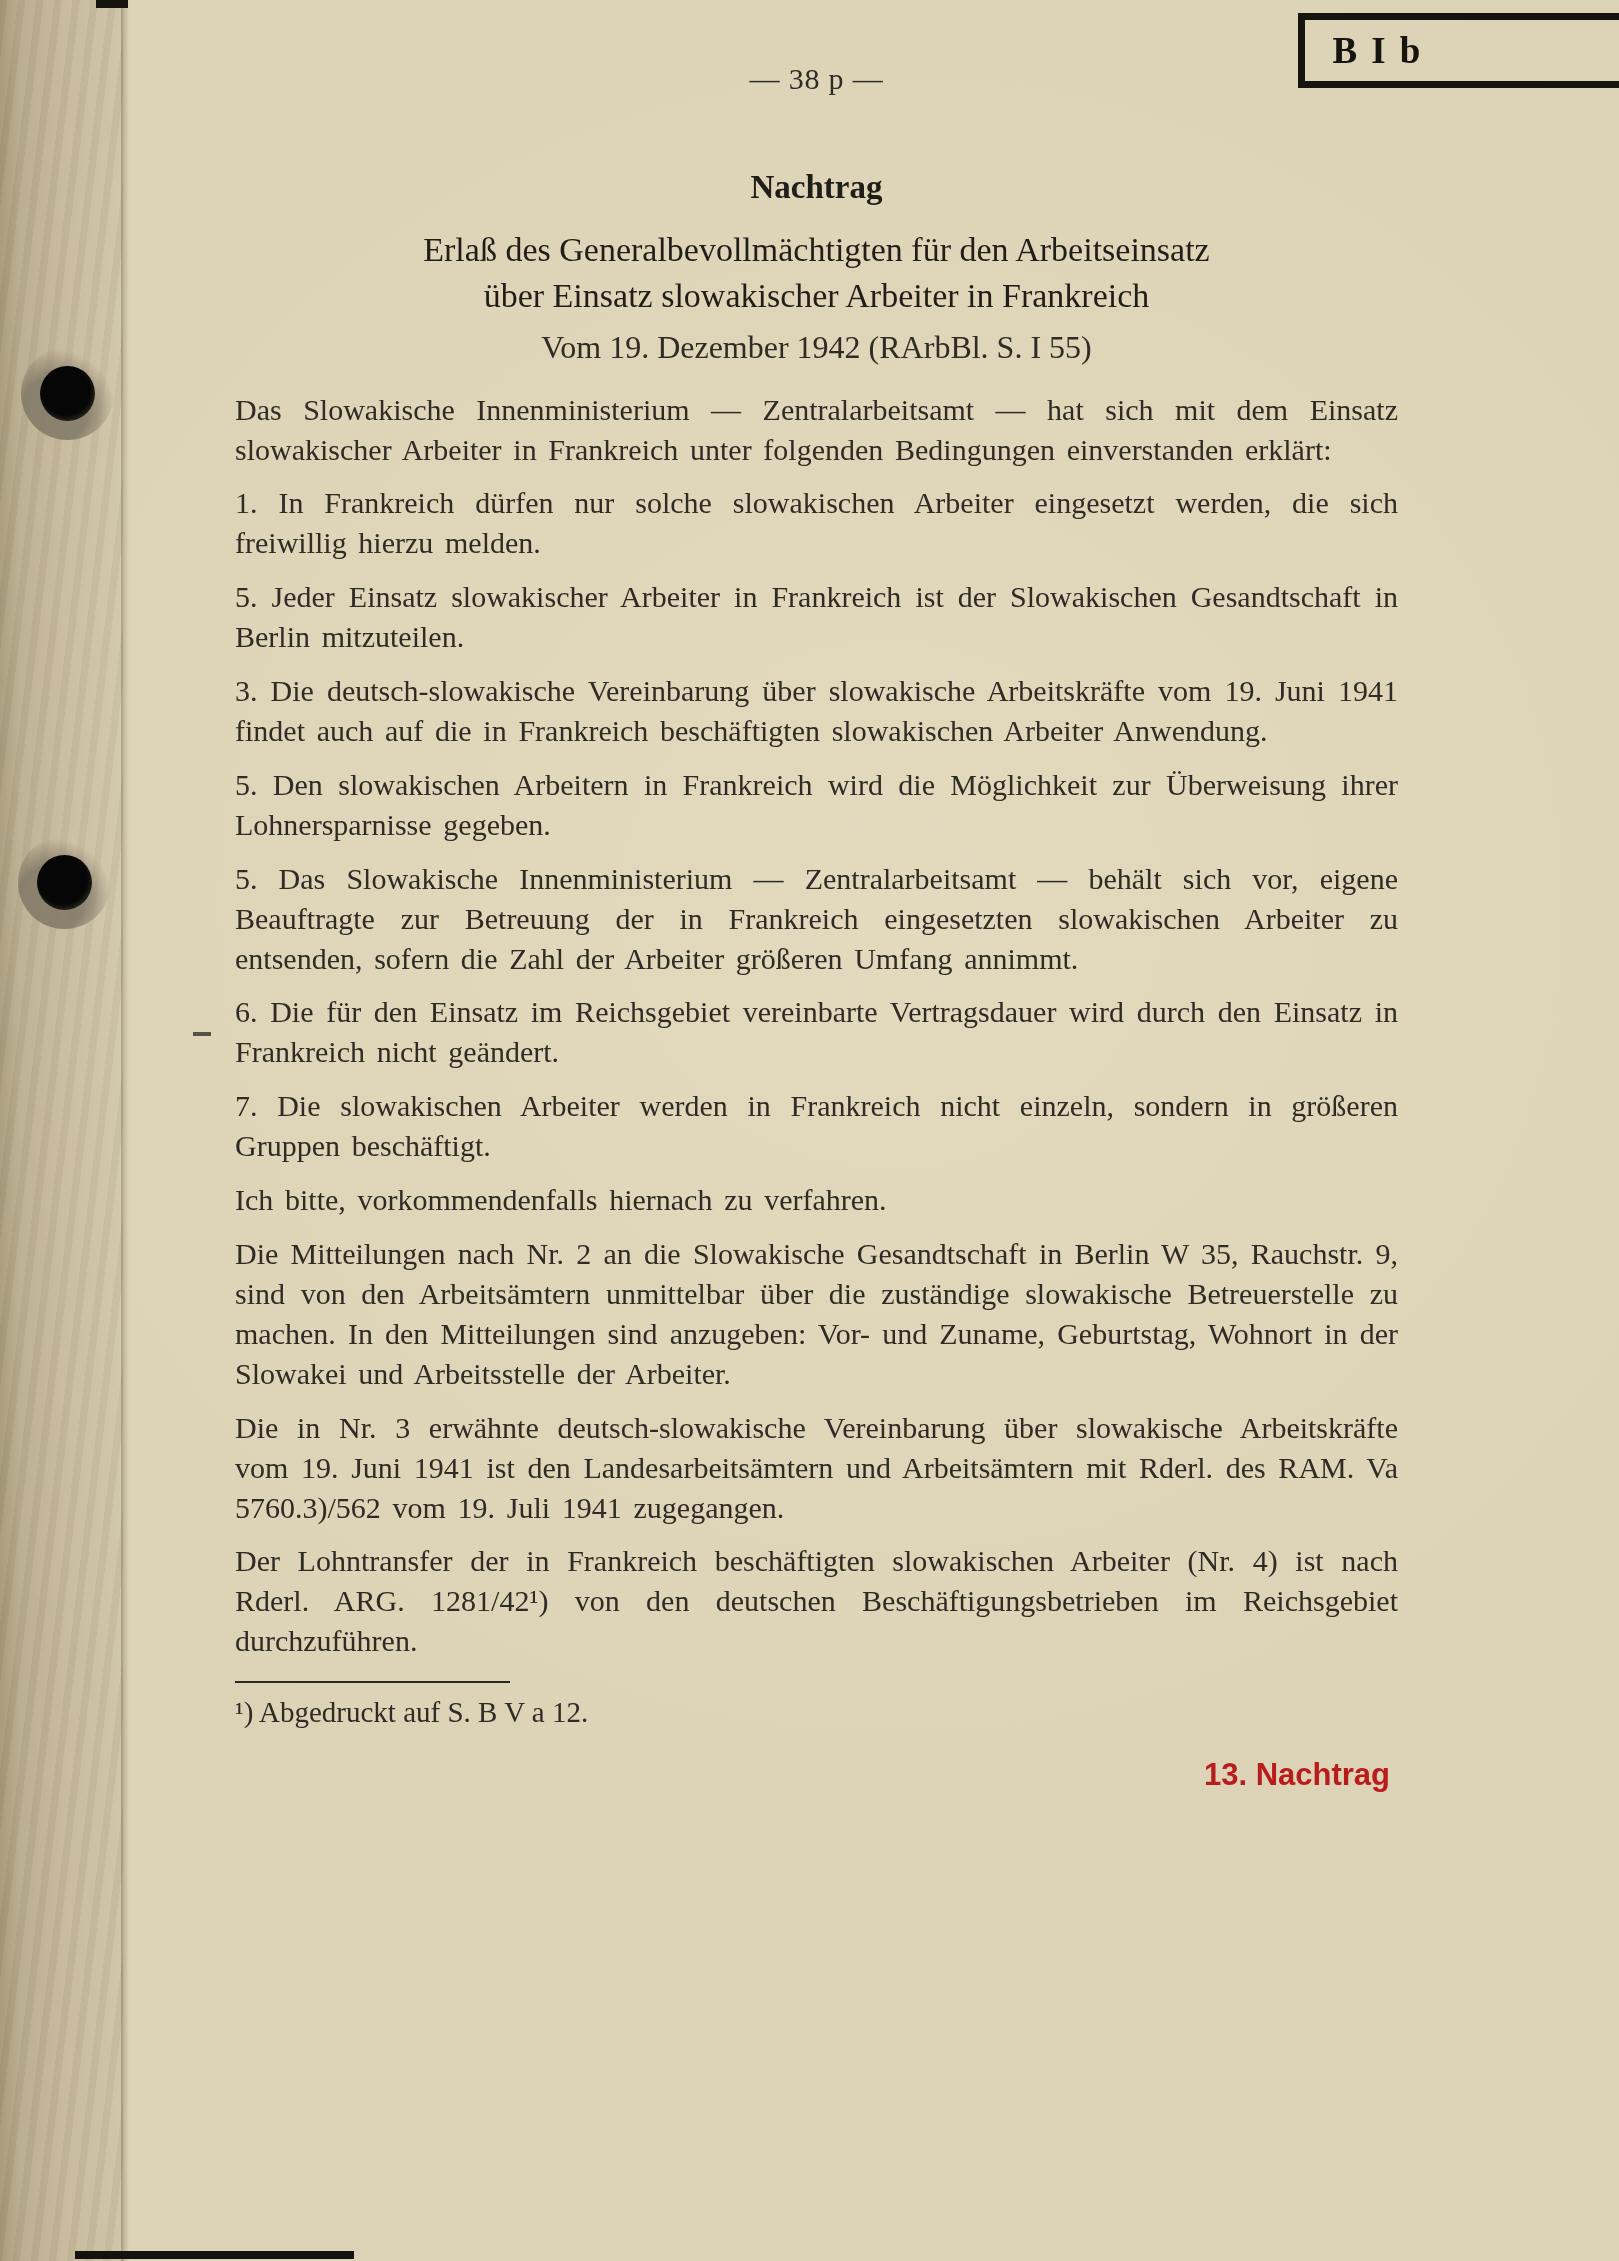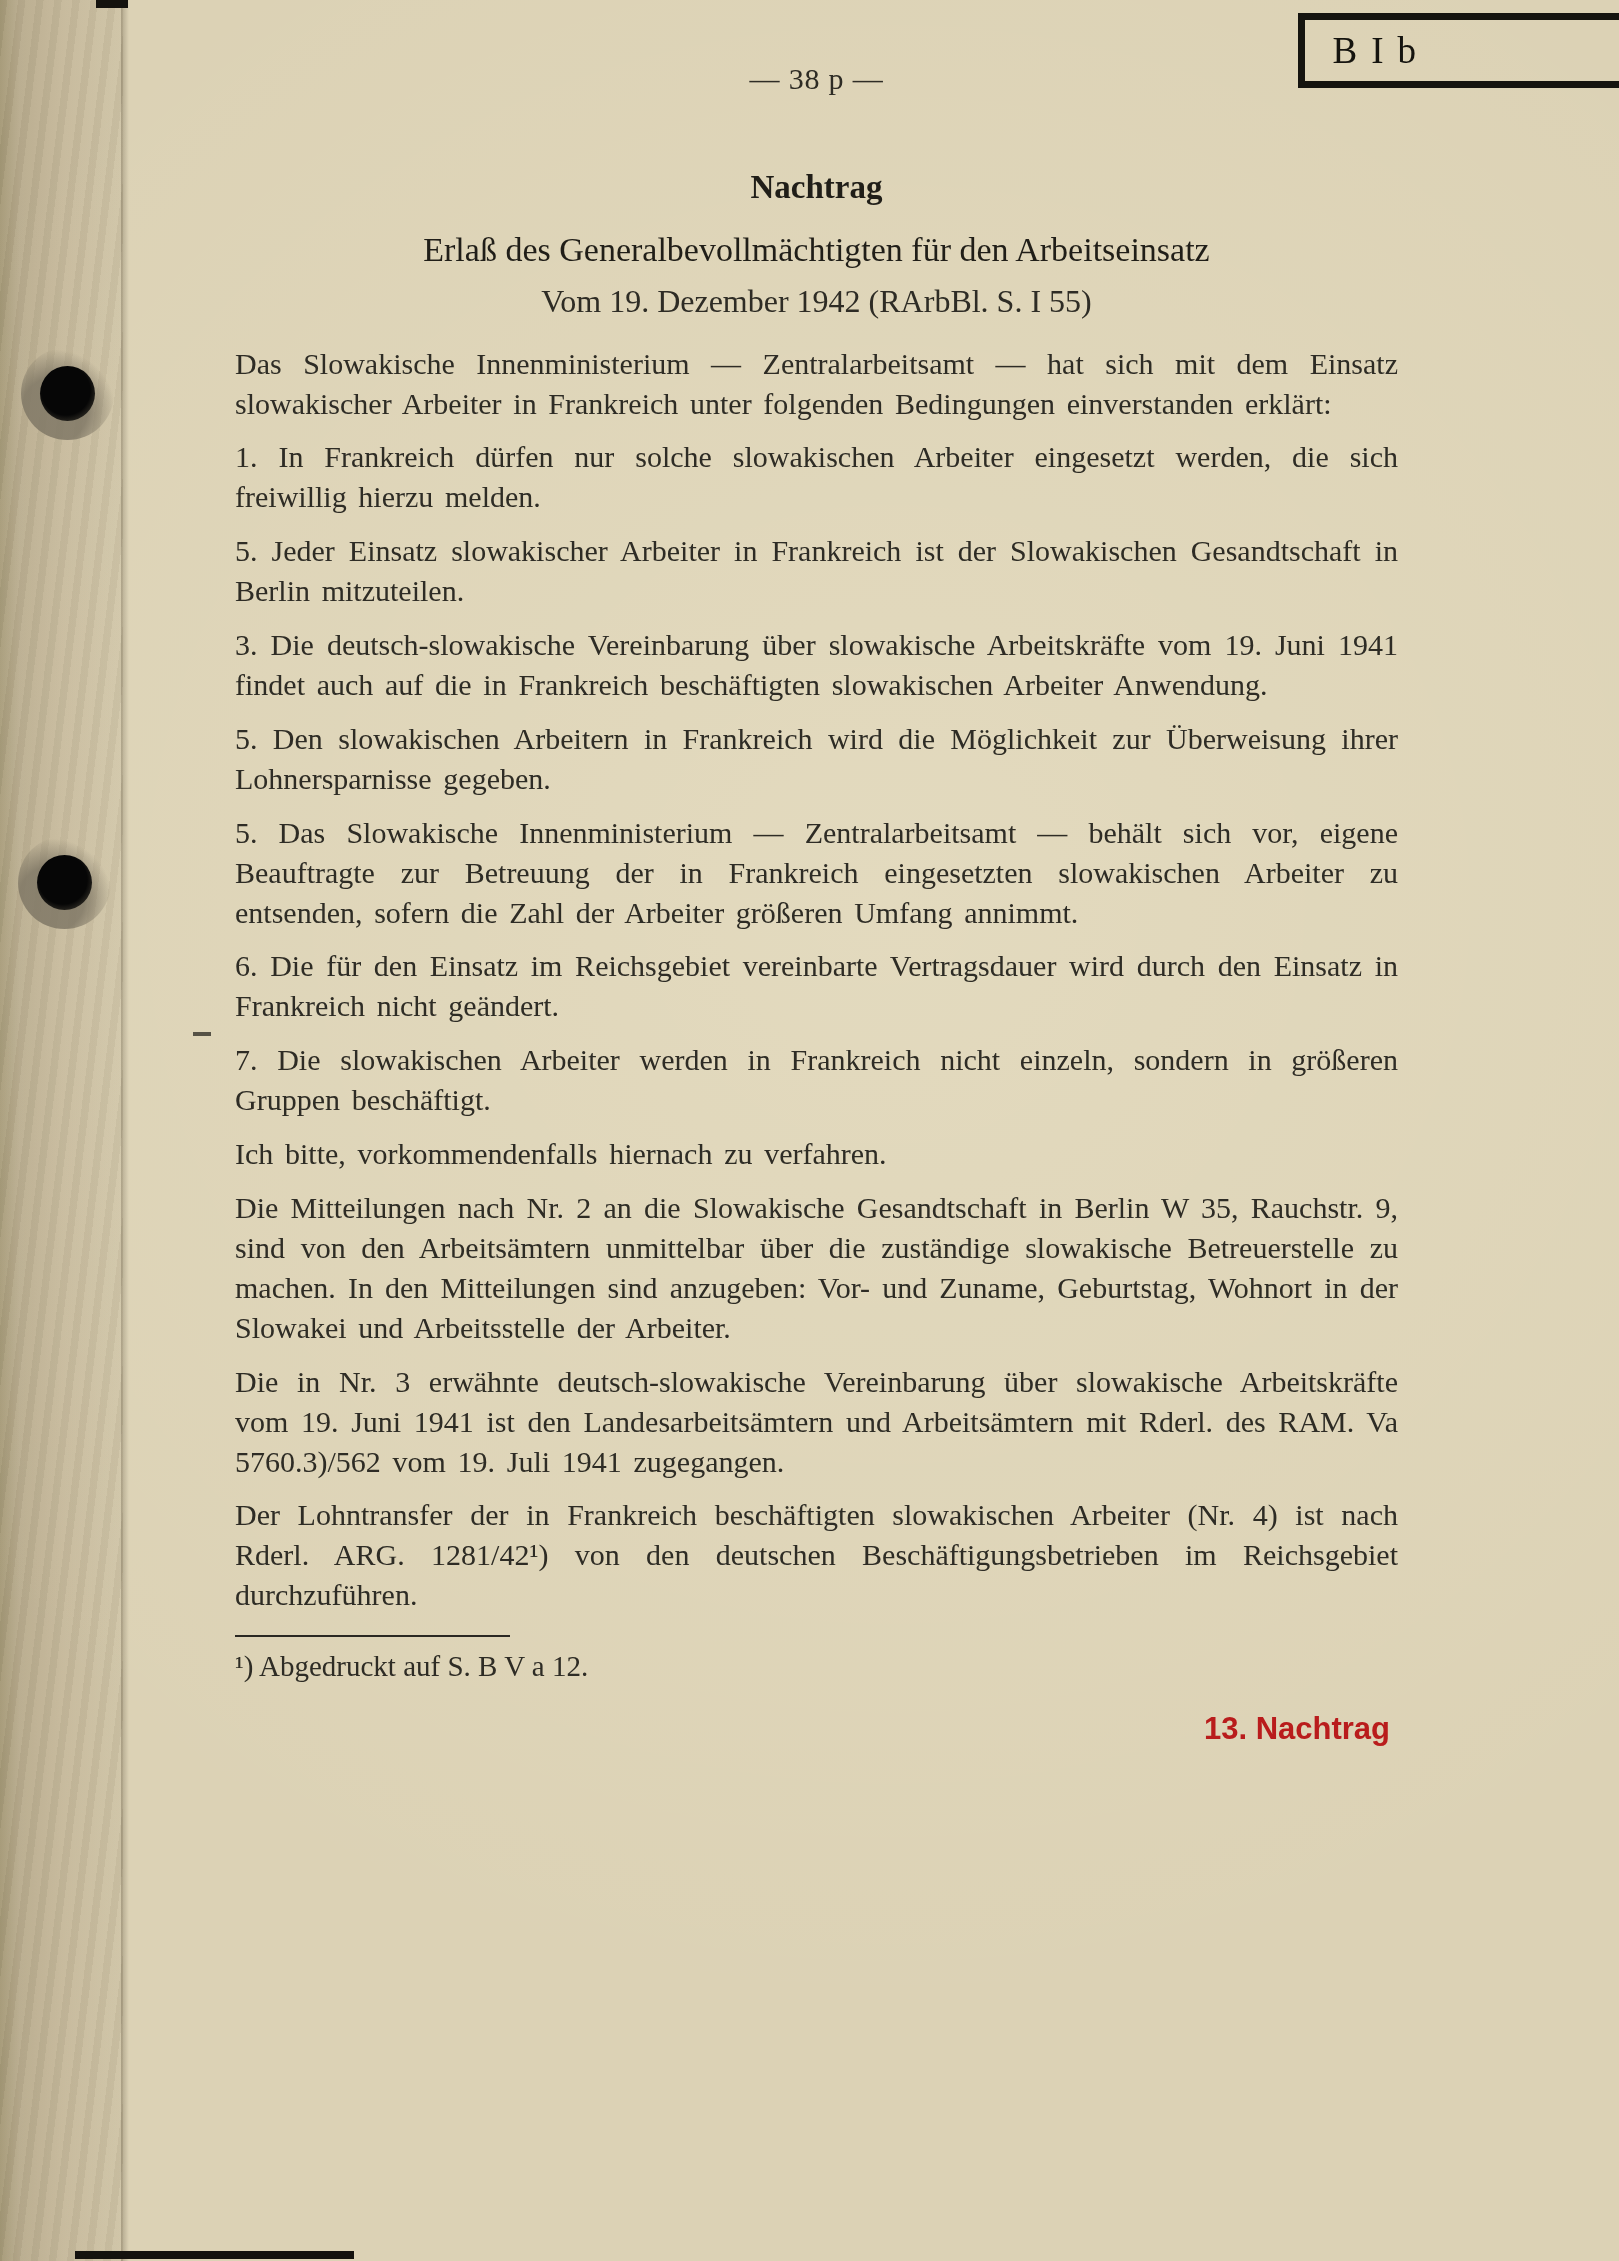--- a/index.html
+++ b/index.html
@@ -45,21 +45,21 @@
   .hole-1 { left:40px; top:366px; }
   .hole-2 { left:37px; top:855px; }
 
   
   .corner-box {
     position:absolute; top:13px; right:0; width:322px; height:75px;
     border:7.3px solid #15140f; border-right:none;
     display:flex; align-items:center;
   }
   .corner-box .label {
-    font-weight:normal; font-size:37px; letter-spacing:2.4px;
+    font-weight:bold; font-size:37px; letter-spacing:2.4px;
     color:#15140f; padding-left:27.5px;
   }
 
   
   .content { position:absolute; left:235px; top:0; width:1163px; }
   .page-number { text-align:center; margin-top:62px; font-size:30px; letter-spacing:0.8px; }
   .country-title {
     text-align:center; margin:73px 0 0; font-size:33px; font-weight:bold;
     color: var(--ink-strong, #201e18);
   }
@@ -107,20 +107,21 @@
   </div>
 
   <div class="content">
 
     <div class="page-number">— 38 p —</div>
 
     <div class="country-title">Nachtrag</div>
 
     <div class="decree-heading">
       <div>Erlaß des Generalbevollmächtigten für den Arbeitseinsatz</div>
+      <div>über Einsatz slowakischer Arbeiter in Frankreich</div>
     </div>
 
     <div class="date-line">Vom 19. Dezember 1942 (RArbBl. S. I 55)</div>
 
     <div class="body-text">
       <p>Das Slowakische Innenministerium — Zentralarbeitsamt — hat sich mit dem Einsatz slowakischer Arbeiter in Frankreich unter folgenden Bedingungen einverstanden erklärt:</p>
       <p>1. In Frankreich dürfen nur solche slowakischen Arbeiter eingesetzt werden, die sich freiwillig hierzu melden.</p>
       <p>5. Jeder Einsatz slowakischer Arbeiter in Frankreich ist der Slowakischen Gesandtschaft in Berlin mitzuteilen.</p>
       <p>3. Die deutsch-slowakische Vereinbarung über slowakische Arbeitskräfte vom 19. Juni 1941 findet auch auf die in Frankreich beschäftigten slowakischen Arbeiter Anwendung.</p>
       <p>5. Den slowakischen Arbeitern in Frankreich wird die Möglichkeit zur Überweisung ihrer Lohnersparnisse gegeben.</p>

